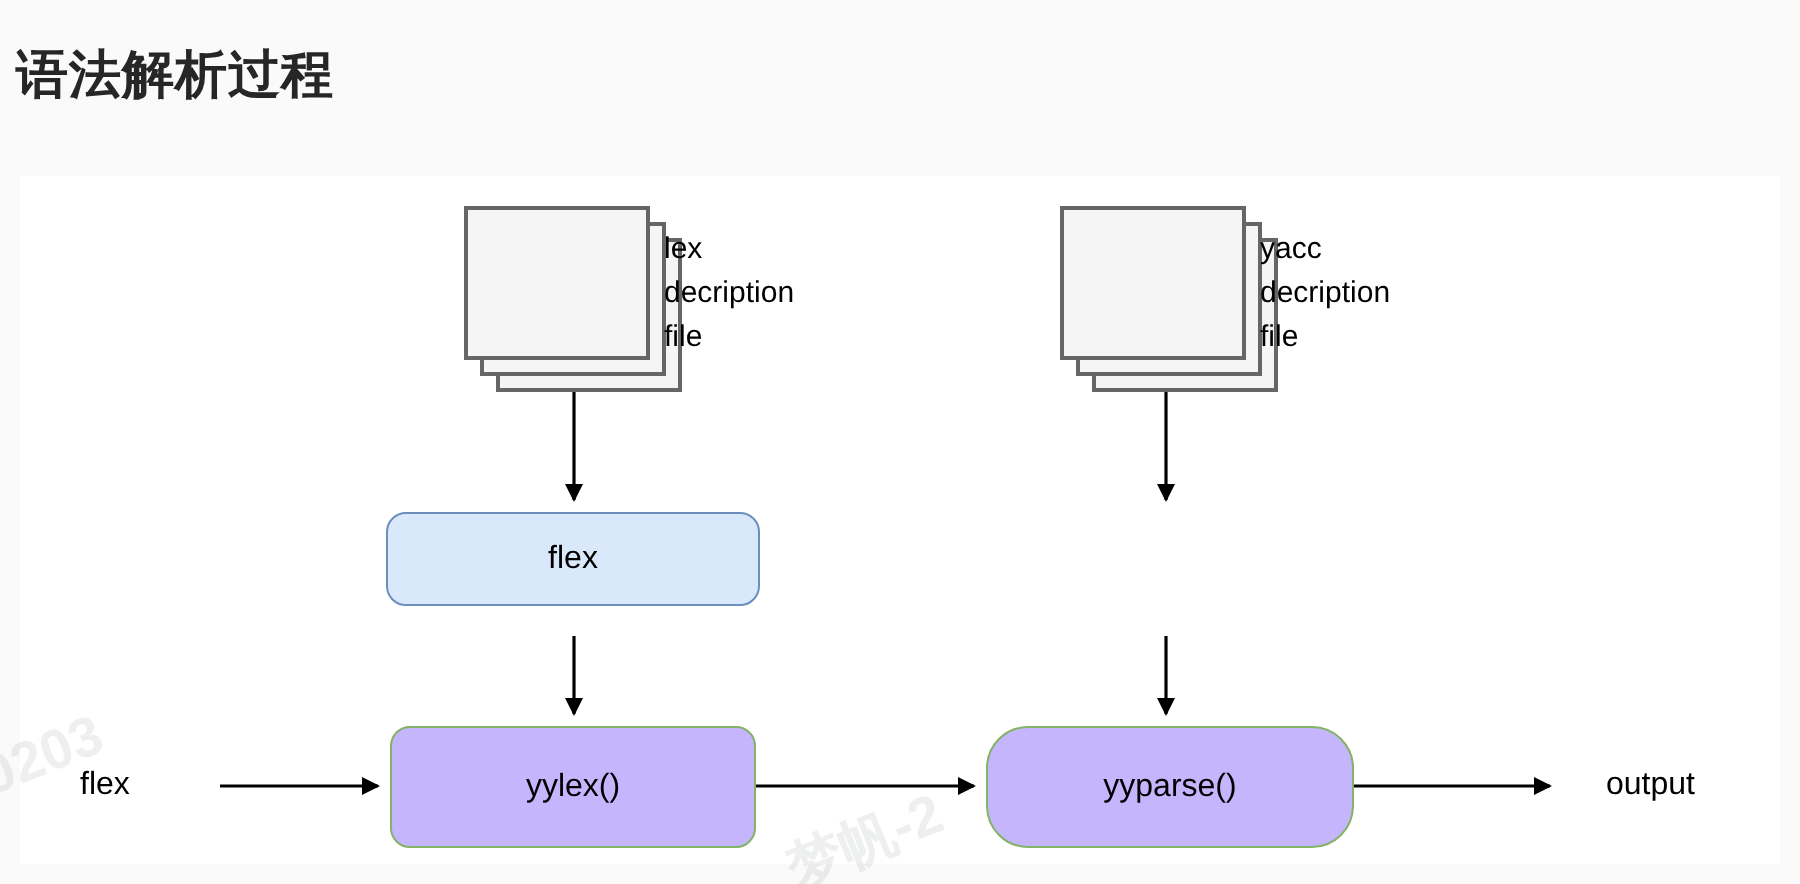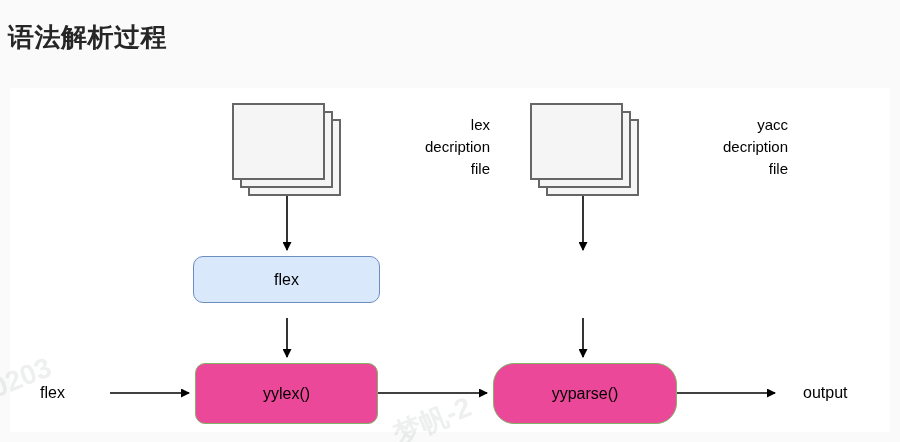--- a/index.html
+++ b/index.html
@@ -25,32 +25,32 @@
   }
 
   
   .doc-page {
     position: absolute; width: 93px; height: 77px;
     background: #f5f5f5; border: 2px solid #666666;
   }
 
   .file-label {
     position: absolute; width: 110px;
-    font-size: 15px; color: #000; text-align: right;
-    line-height: 22px; white-space: pre-line; margin-left: 48px;
+    font-size: 15px; color: #000; text-align: left;
+    line-height: 22px; white-space: pre-line;
   }
 
   .proc-box {
     position: absolute; height: 47px;
     border-radius: 10px;
     display: flex; align-items: center; justify-content: center;
     font-size: 16px; color: #000;
   }
   .blue-box  { background: #dae8fc; border: 1.5px solid #6c8ebf; }
-  .green-box { background: #ec4899; border: 1.5px solid #82b366; text-align: right; }
+  .green-box { background: #c4b5fd; border: 1.5px solid #82b366; text-align: right; }
 
   .io-label {
     position: absolute; font-size: 16px; color: #000;
   }
 
   .arrows-svg { position: absolute; left: 0; top: 0; width: 900px; height: 442px; pointer-events: none; }
 
   .watermark {
     position: absolute; font-size: 28px; color: rgba(120,130,135,0.13);
     font-weight: 700; transform: rotate(-22deg); white-space: nowrap;

